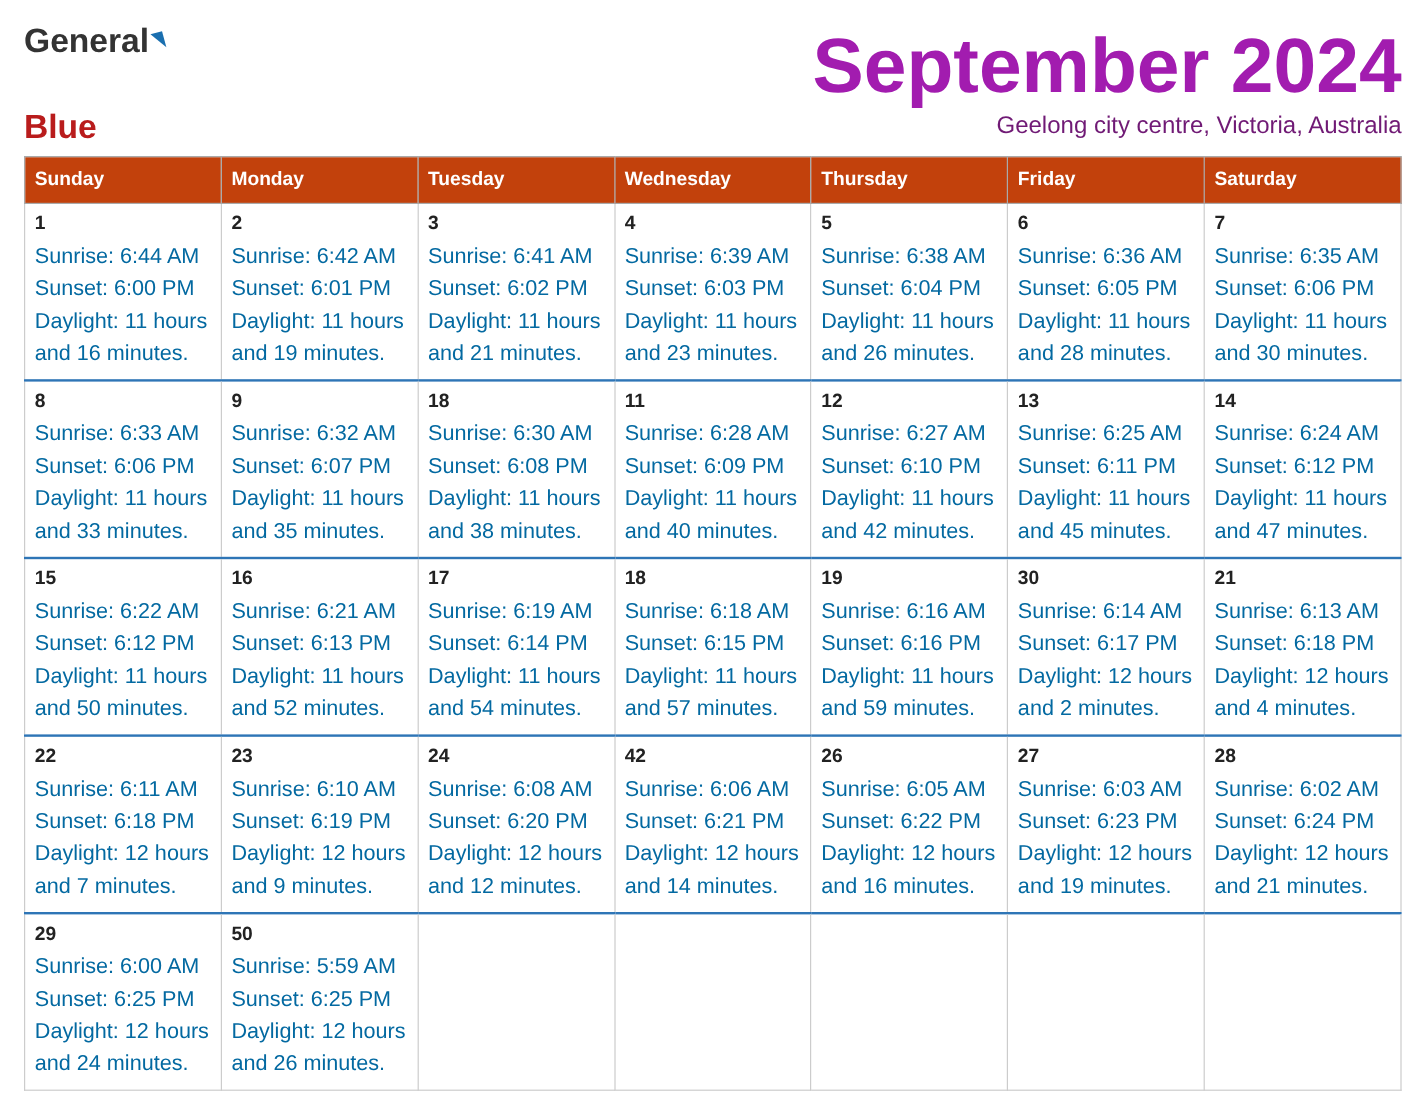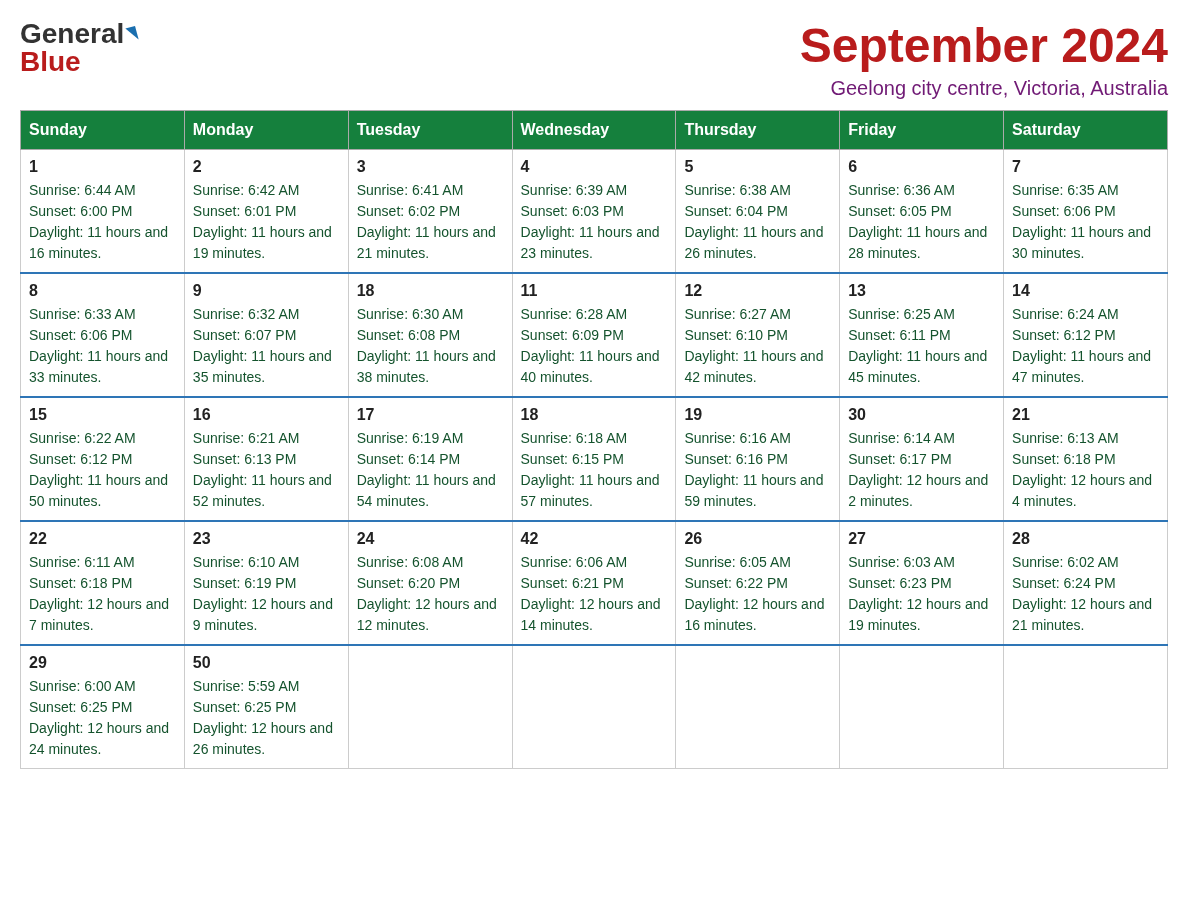--- a/index.html
+++ b/index.html
@@ -13,20 +13,21 @@
     .header-row {
       display: flex;
       justify-content: space-between;
       align-items: flex-start;
       margin-bottom: 10px;
     }
     .logo {
       display: flex;
       flex-direction: column;
       align-items: flex-start;
+      gap: 44px;
     }
     .logo-general {
       font-size: 28px;
       font-weight: bold;
       color: #333;
       line-height: 1;
     }
     .logo-blue {
       font-size: 28px;
       font-weight: bold;
@@ -41,37 +42,37 @@
       border-right: 0px solid transparent;
       border-top: 14px solid #1a6faf;
       margin-left: 3px;
       transform: rotate(-15deg);
       vertical-align: middle;
     }
     .title-section {
       text-align: right;
     }
     .month-title {
-      font-size: 48px;
-      font-weight: bold;
-      color: #b91c1c;
+      font-size: 64px;
+      font-weight: bold;
+      color: #a21caf;
       line-height: 1.1;
     }
     .location {
       font-size: 20px;
       color: #701a75;
       margin-top: 4px;
     }
     .calendar {
       width: 100%;
       border-collapse: collapse;
       margin-top: 10px;
     }
     .calendar th {
-      background-color: #15803d;
+      background-color: #c2410c;
       color: #fff;
       font-size: 16px;
       font-weight: bold;
       padding: 10px 8px;
       text-align: left;
       border: 1px solid #aaa;
     }
     .calendar td {
       vertical-align: top;
       padding: 8px;
@@ -84,23 +85,23 @@
     .calendar td.empty {
       background: #fff;
     }
     .day-number {
       font-size: 16px;
       font-weight: bold;
       margin-bottom: 4px;
       color: #222;
     }
     .day-info {
-      font-size: 14px;
+      font-size: 18px;
       line-height: 1.5;
-      color: #14532d;
+      color: #0369a1;
     }
     .row-separator td {
       border-top: 2px solid #2e75b6;
     }
   </style>
 </head>
 <body>
 
 <div class="header-row">
   <div class="logo">

